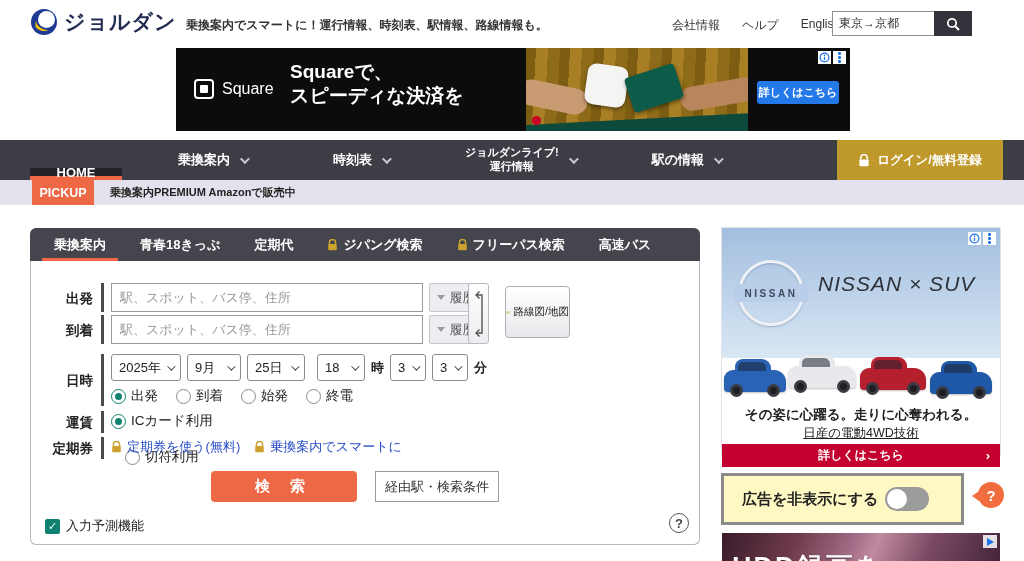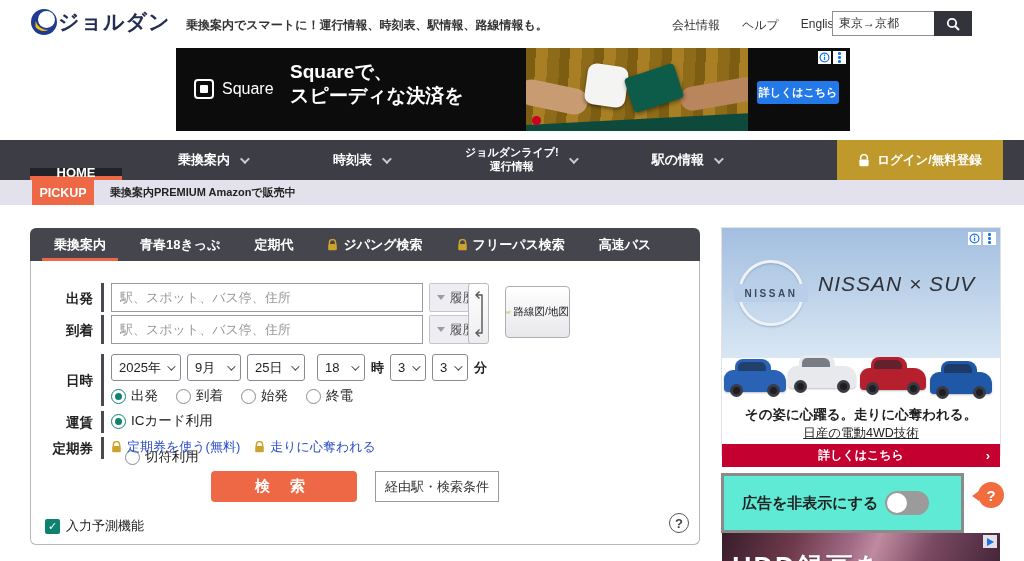--- a/index.html
+++ b/index.html
@@ -5,21 +5,21 @@
   * { box-sizing: border-box; margin: 0; padding: 0; }
   html,body { width:1024px; height:561px; }
   body {
     font-family: "Liberation Sans", "DejaVu Sans", sans-serif;
     background:#fff; color:#222; overflow:hidden; position:relative;
   }
   .page { position:absolute; inset:0; width:1024px; height:561px; background:#fff; }
 
   
   .topbar { position:absolute; left:0; top:0; width:1024px; height:46px; background:#fff; }
-  .logo { position:absolute; left:30px; top:8px; display:flex; align-items:center; cursor:pointer; }
+  .logo { position:absolute; left:30px; top:8px; display:flex; align-items:center; gap:6px; cursor:pointer; }
   .logo-text { font-size:21px; font-weight:bold; color:#232c52; letter-spacing:1px; }
   .tagline { position:absolute; left:186px; top:17px; font-size:12px; font-weight:bold; color:#333; white-space:nowrap; }
   .top-links { position:absolute; left:672px; top:17px; display:flex; gap:22px; font-size:12px; color:#333; }
   .top-links span { cursor:pointer; white-space:nowrap; }
   .top-search { position:absolute; left:832px; top:11px; display:flex; }
   .top-search input { width:102px; height:25px; border:1px solid #8f8f98; border-right:none; font-size:12px; padding:0 6px; color:#333; outline:none; }
   .top-search .search-btn { width:38px; height:25px; background:#33333b; border:none; display:flex; align-items:center; justify-content:center; cursor:pointer; }
 
   
   .banner { position:absolute; left:176px; top:48px; width:674px; height:83px; background:#0c0c0d; cursor:pointer; overflow:hidden; }
@@ -122,21 +122,21 @@
   .car::after { content:""; position:absolute; left:14px; top:-8px; width:28px; height:9px; border-radius:5px 6px 0 0; background:#1b2430; opacity:.55; }
   .car i { position:absolute; bottom:-5px; width:13px; height:13px; border-radius:50%; background:#1d1d22; border:3px solid #3a3a42; }
   .car i.w1 { left:6px; } .car i.w2 { right:6px; }
   .n-text1 { position:absolute; left:0; top:178px; width:278px; text-align:center; font-size:13.5px; font-weight:bold; color:#222; white-space:nowrap; }
   .n-text2 { position:absolute; left:0; top:197px; width:278px; text-align:center; font-size:12.5px; color:#222;text-decoration:underline; }
   .n-cta { position:absolute; left:0; top:216px; width:278px; height:23px; background:#c3002f; color:#fff; font-size:12px; font-weight:bold;
     display:flex; align-items:center; justify-content:center; }
   .n-cta .arrow { position:absolute; right:10px; font-size:13px; }
 
   
-  .adtoggle { position:absolute; left:721px; top:473px; width:243px; height:60px; background:#5eead4; border:3px solid #8a8a8a;
+  .adtoggle { position:absolute; left:721px; top:473px; width:243px; height:52px; background:#fef9c3; border:3px solid #8a8a8a;
     display:flex; align-items:center; justify-content:space-between; padding:0 32px 0 18px; }
   .adtoggle-label { font-size:15px; font-weight:bold; color:#222; white-space:nowrap; }
   .switch { width:44px; height:24px; border-radius:12px; background:#9b9b9b; position:relative; cursor:pointer; flex:none; }
   .switch .knob { position:absolute; left:2px; top:2px; width:20px; height:20px; border-radius:50%; background:#fff; }
   .qbubble { position:absolute; left:978px; top:482px; width:26px; height:26px; background:#f26d3e; border-radius:50%;
     color:#fff; font-size:15px; font-weight:bold; display:flex; align-items:center; justify-content:center; cursor:pointer; }
   .qbubble::before { content:""; position:absolute; left:-6px; top:9px; border-top:5px solid transparent; border-bottom:5px solid transparent; border-right:7px solid #f26d3e; }
 
   
   .bottom-ad { position:absolute; left:722px; top:533px; width:278px; height:28px; overflow:hidden; cursor:pointer;
@@ -376,21 +376,21 @@
             <path d="M2.4 5V3.6a3.1 3.1 0 0 1 6.2 0V5" fill="none" stroke="#cda32e" stroke-width="1.5"></path>
             <rect x="1.2" y="5" width="8.6" height="6.2" rx="1" fill="#cda32e"></rect>
           </svg>
           <span>定期券を使う(無料)</span>
         </span>
         <span class="seasonlink">
           <svg width="11" height="12" viewBox="0 0 11 12">
             <path d="M2.4 5V3.6a3.1 3.1 0 0 1 6.2 0V5" fill="none" stroke="#cda32e" stroke-width="1.5"></path>
             <rect x="1.2" y="5" width="8.6" height="6.2" rx="1" fill="#cda32e"></rect>
           </svg>
-          <span>走りに心奪われる</span>
+          <span>乗換案内でスマートに</span>
         </span>
       </div>
 
       <button class="search-btn-main">検 索</button>
       <button class="via-btn">経由駅・検索条件</button>
 
       <div class="predict-row">
         <span class="cbx">✓</span>
         <span class="predict-label">入力予測機能</span>
       </div>

